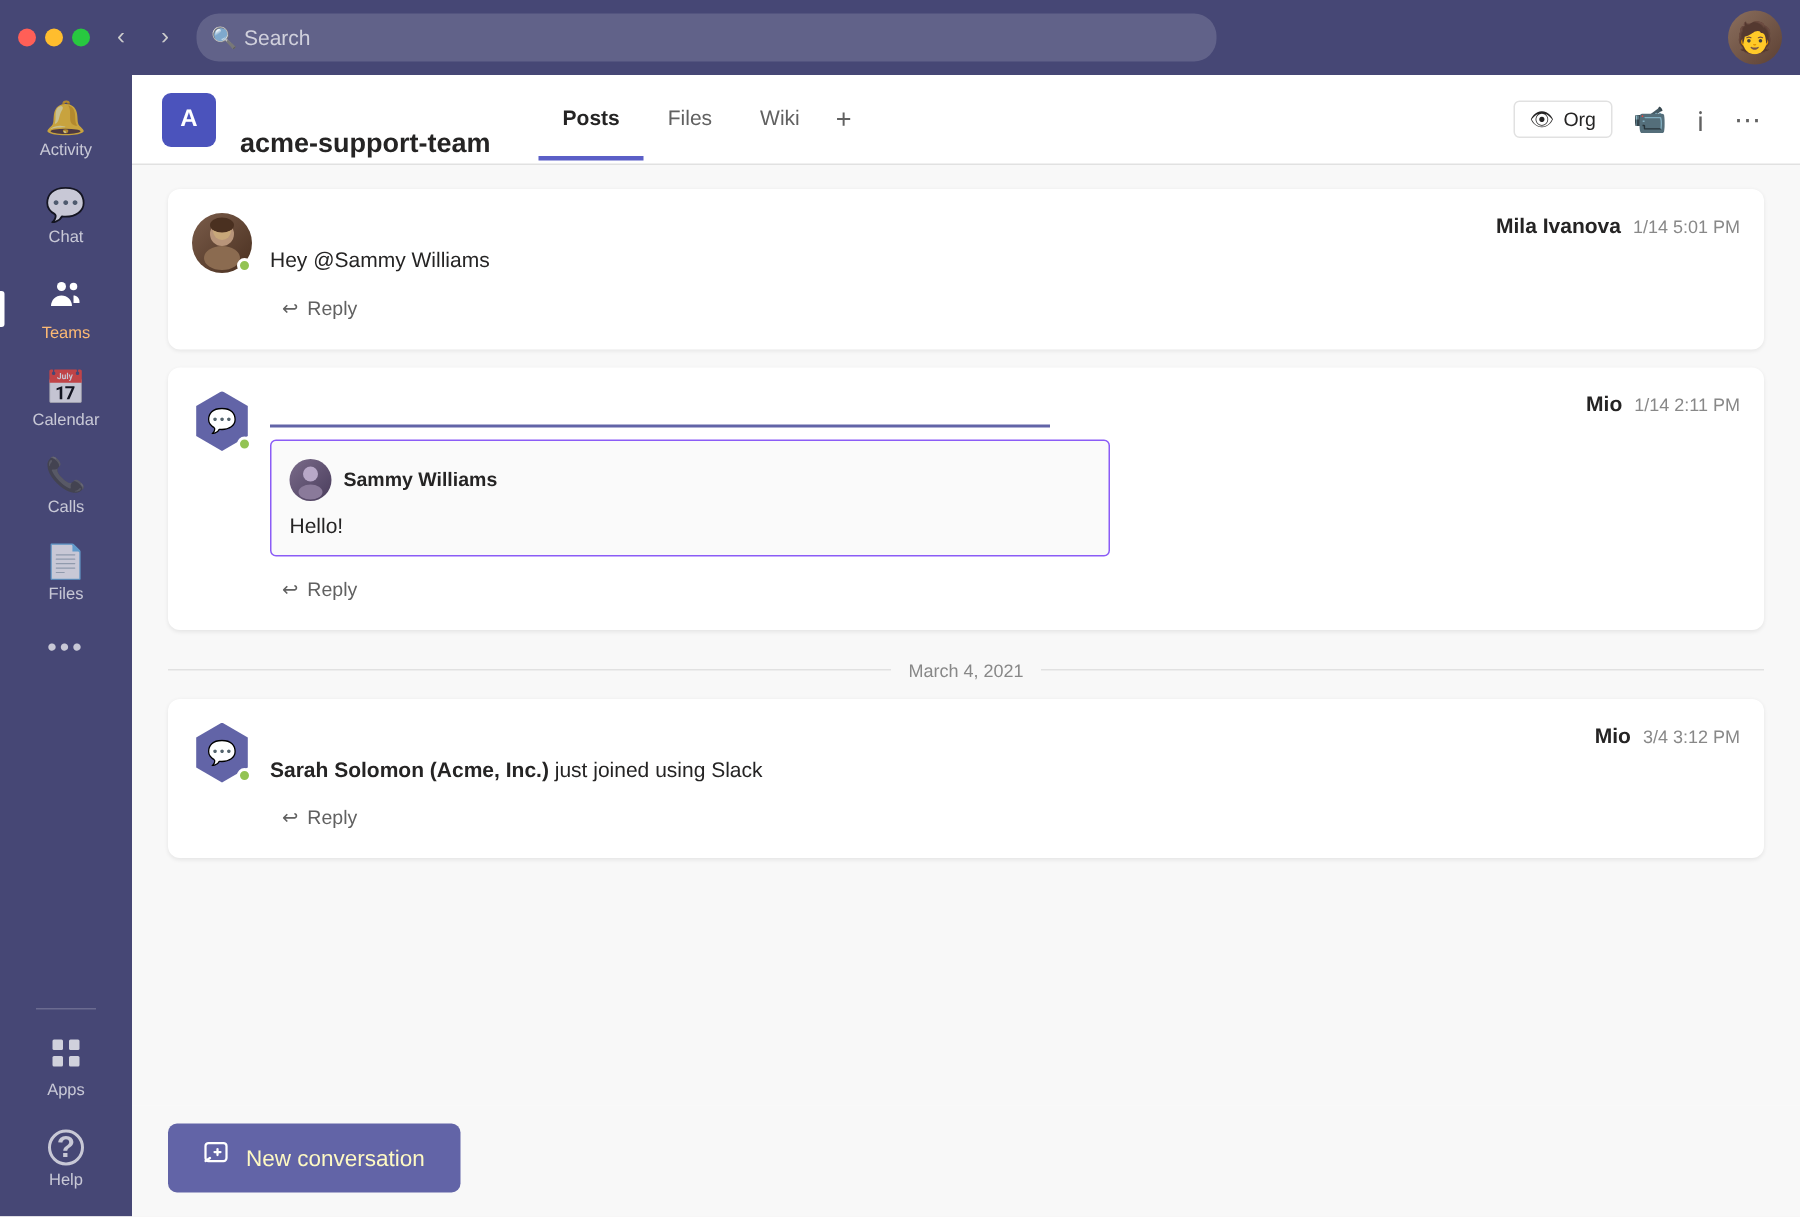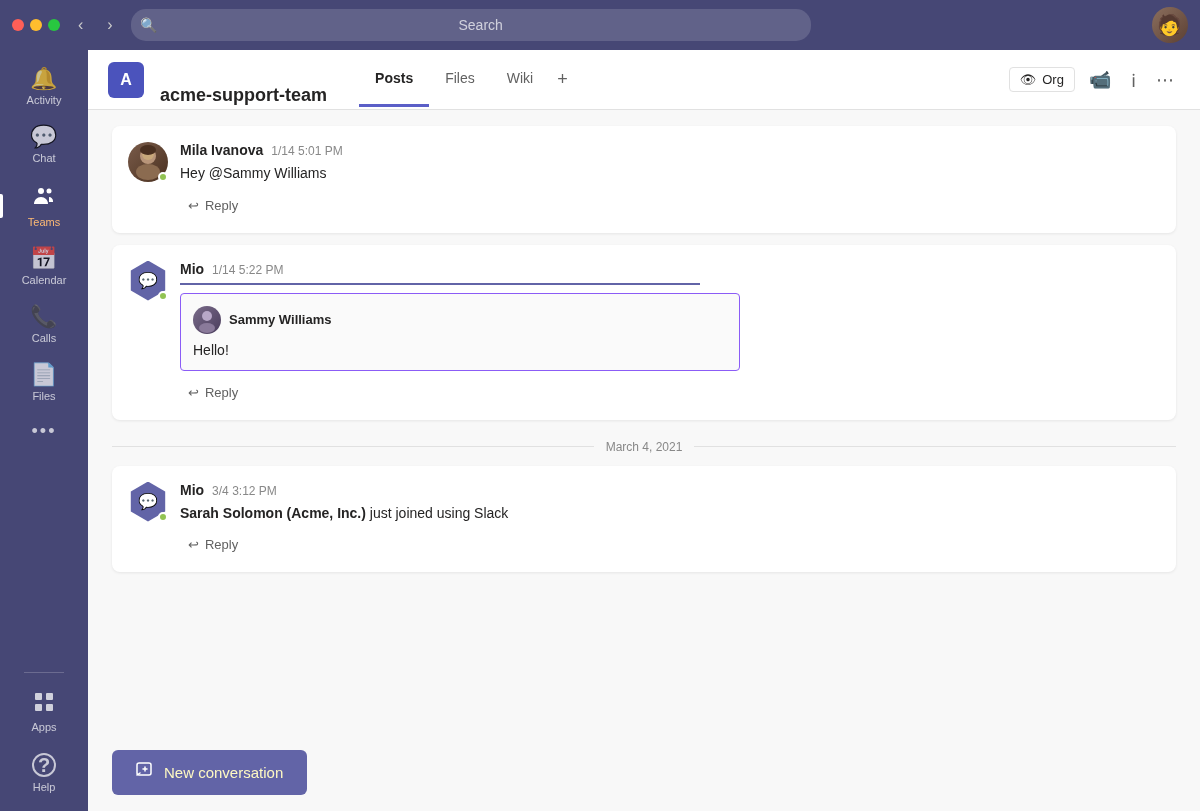--- a/index.html
+++ b/index.html
@@ -25,21 +25,20 @@
       flex: 1;
       max-width: 680px;
       background: rgba(255,255,255,0.15);
       border: none;
       border-radius: 15px;
       height: 32px;
       padding: 0 12px 0 32px;
       color: #7dd3fc;
       font-size: 14px;
       position: relative;
-      text-align: center;
     }
     .search-wrapper {
       flex: 1;
       max-width: 680px;
       position: relative;
       display: flex;
       align-items: center;
     }
     .search-icon-inner {
       position: absolute;
@@ -174,21 +173,21 @@
     .message-thread {
       background: #fff;
       border-radius: 8px;
       padding: 16px;
       margin-bottom: 12px;
       display: flex;
       gap: 12px;
       box-shadow: 0 1px 3px rgba(0,0,0,0.08);
     }
     .thread-content { flex: 1; }
-    .message-meta { display: flex; align-items: baseline; gap: 8px; margin-bottom: 6px; }
+    .message-meta { display: flex; align-items: baseline; gap: 8px; margin-bottom: 6px; justify-content: flex-end; }
     .message-author { font-weight: 700; font-size: 14px; color: #252424; }
     .message-time { font-size: 12px; color: #888; }
     .message-text { font-size: 14px; color: #252424; line-height: 1.4; }
     .reply-btn {
       background: none;
       border: none;
       font-size: 13px;
       color: #616161;
       cursor: pointer;
       display: flex;
@@ -444,21 +443,21 @@
       <div class="message-thread">
         <div class="mio-avatar">
           <div class="mio-hexagon">
             <span class="mio-icon">💬</span>
           </div>
           <div class="status-dot" style="position:absolute;bottom:0;right:0;width:10px;height:10px;border-radius:50%;background:#92c353;border:2px solid #fff;"></div>
         </div>
         <div class="thread-content">
           <div class="message-meta">
             <span class="message-author">Mio</span>
-            <span class="message-time">1/14 5:22 PM</span>
+            <span class="message-time">1/14 2:11 PM</span>
           </div>
           <div style="border-bottom:2px solid #6264a7;width:520px;margin-bottom:8px;"></div>
           <div class="quoted-card">
             <div class="quoted-user">
               <div style="width:28px;height:28px;border-radius:50%;background:linear-gradient(135deg,#7a6b8a,#4a3d5c);overflow:hidden;display:flex;align-items:center;justify-content:center;">
                 <svg width="28" height="28" viewBox="0 0 28 28">
                   <circle cx="14" cy="10" r="5" fill="#b8a8c8"></circle>
                   <ellipse cx="14" cy="22" rx="8" ry="5" fill="#8a7a9a"></ellipse>
                 </svg>
               </div>

